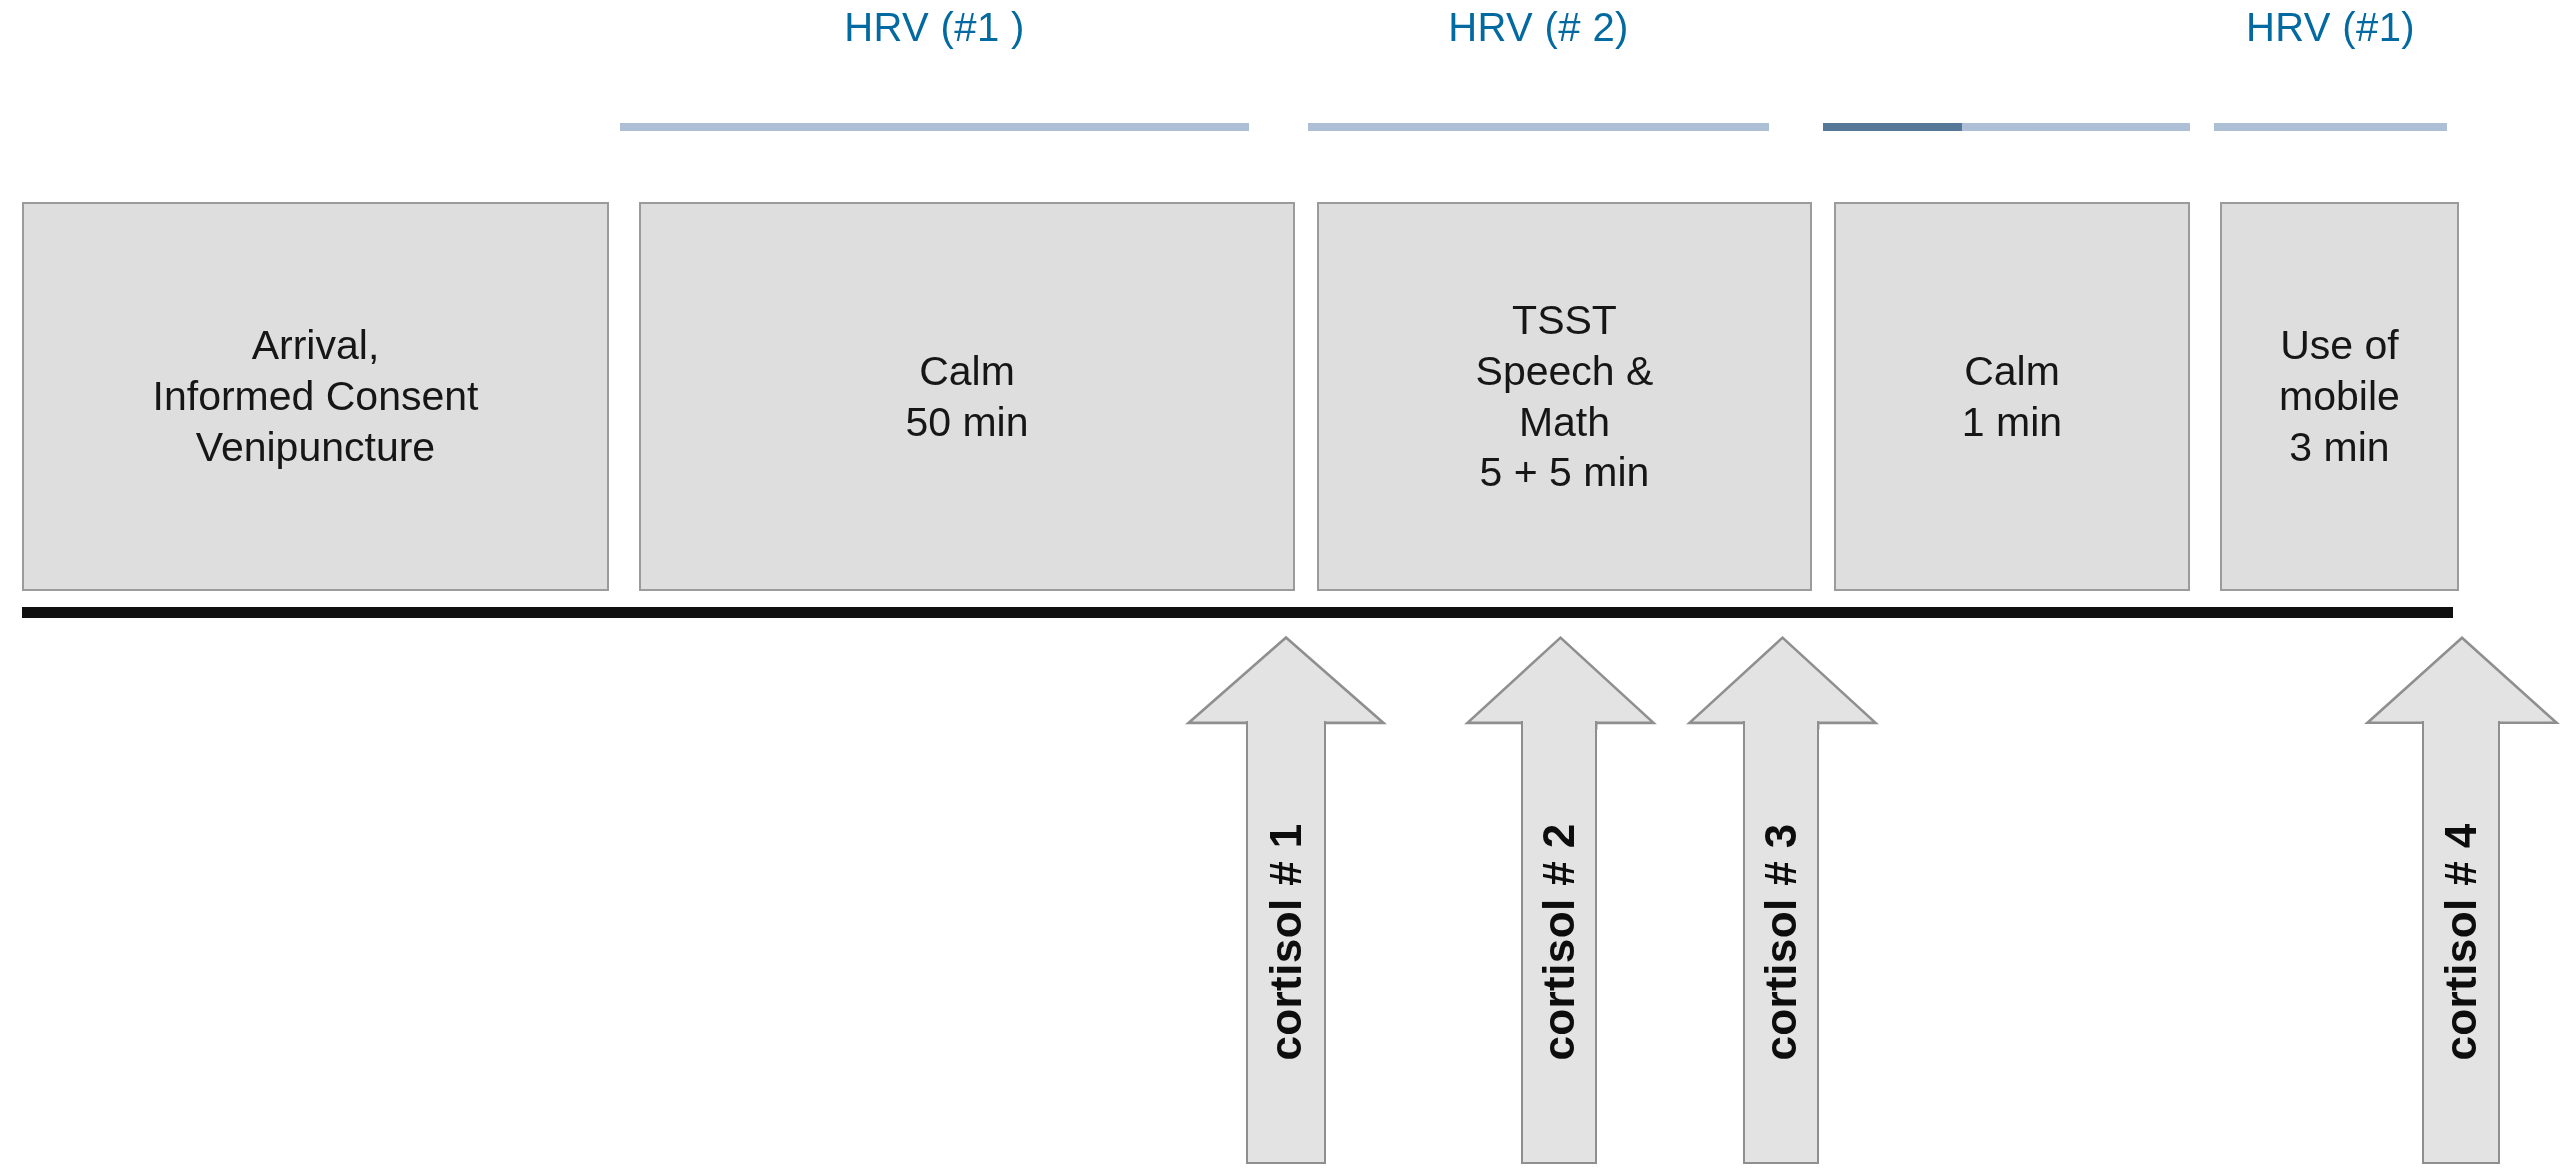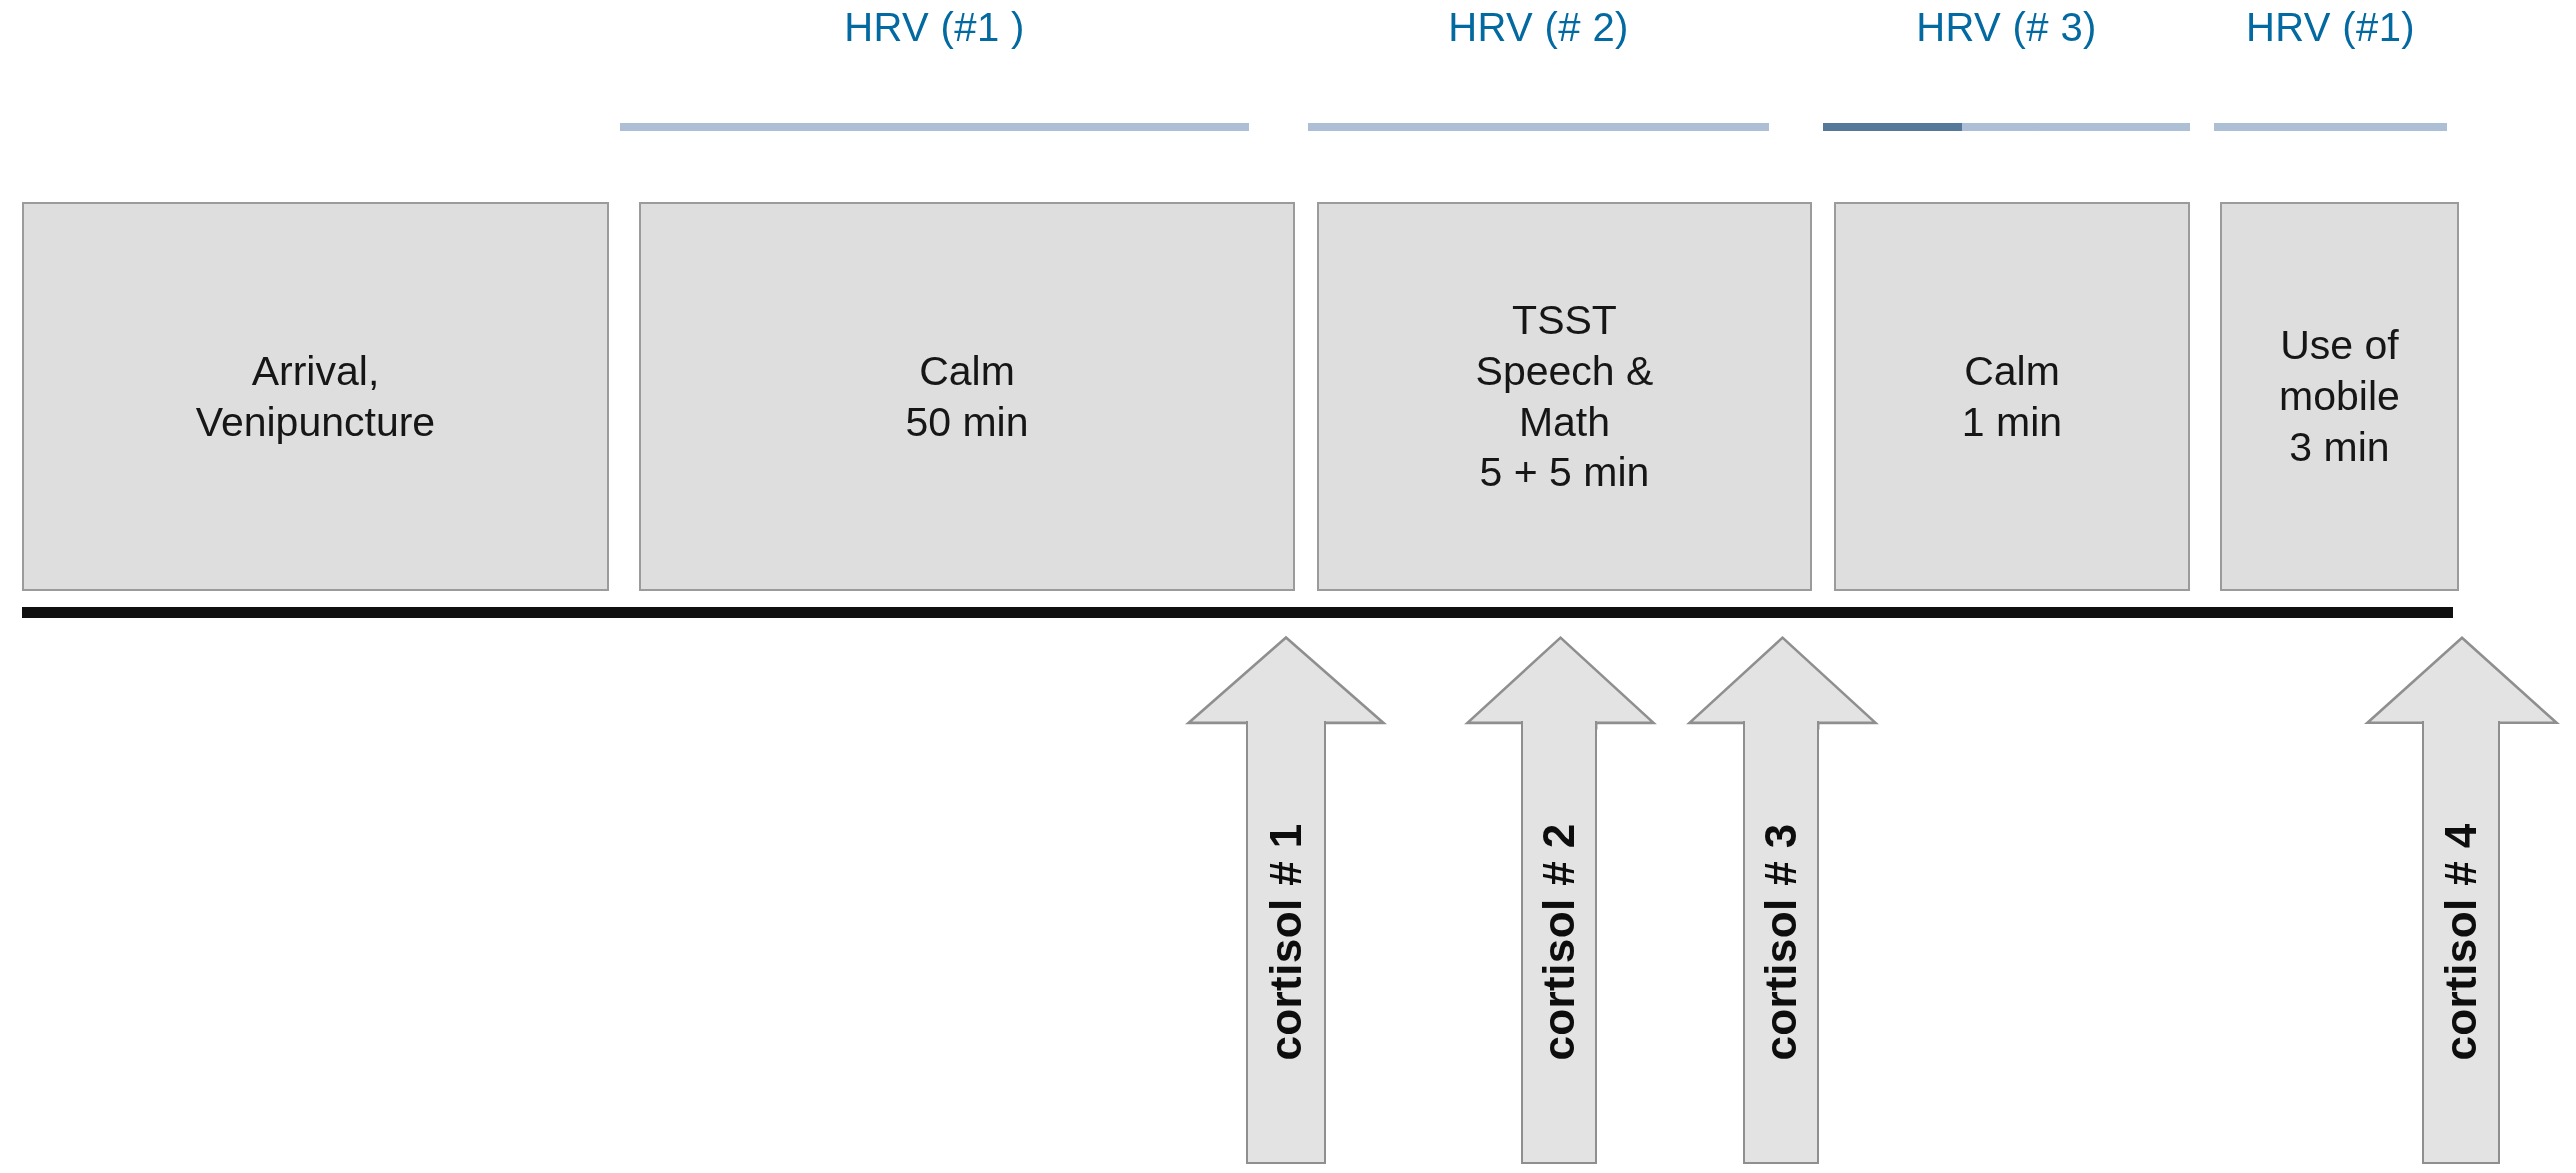--- a/index.html
+++ b/index.html
@@ -107,31 +107,31 @@
     overflow: visible;
   }
 </style>
 </head>
 <body>
 
 <div id="canvas">
 
   <div class="hrv-label" style="left:620px; width:629px;">HRV (#1 )</div>
   <div class="hrv-label" style="left:1308px; width:461px;">HRV (# 2)</div>
-  <div class="hrv-label" style="left:1823px; width:367px;">HRV (# 3)</div>
   <div class="hrv-label" style="left:2214px; width:233px;">HRV (#1)</div>
 
   <div class="hrv-bar" style="left:620px; top:123px; width:629px;"></div>
   <div class="hrv-bar" style="left:1308px; top:123px; width:461px;"></div>
   <div class="hrv-bar dark" style="left:1823px; top:123px; width:367px;"></div>
   <div class="hrv-bar" style="left:2214px; top:123px; width:233px;"></div>
 
   <div class="phase-box" style="left:22px; width:587px;">
     <div class="lines">
       <span class="ln">Arrival,</span>
+      <span class="ln">Informed Consent</span>
       <span class="ln">Venipuncture</span>
     </div>
   </div>
 
   <div class="phase-box" style="left:639px; width:656px;">
     <div class="lines">
       <span class="ln">Calm</span>
       <span class="ln">50 min</span>
     </div>
   </div>

